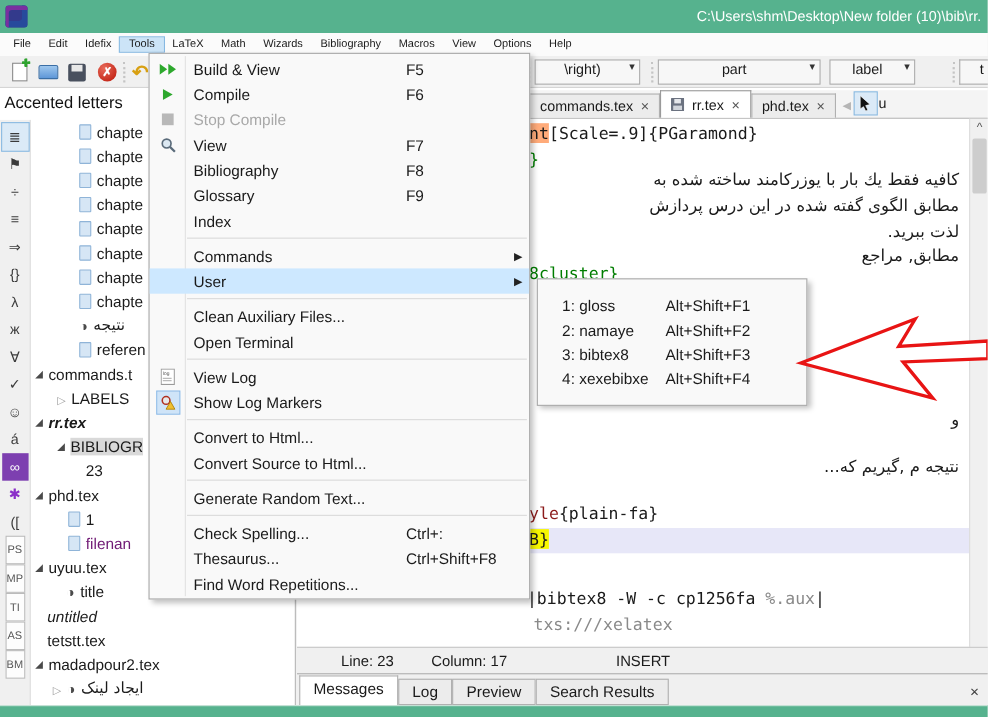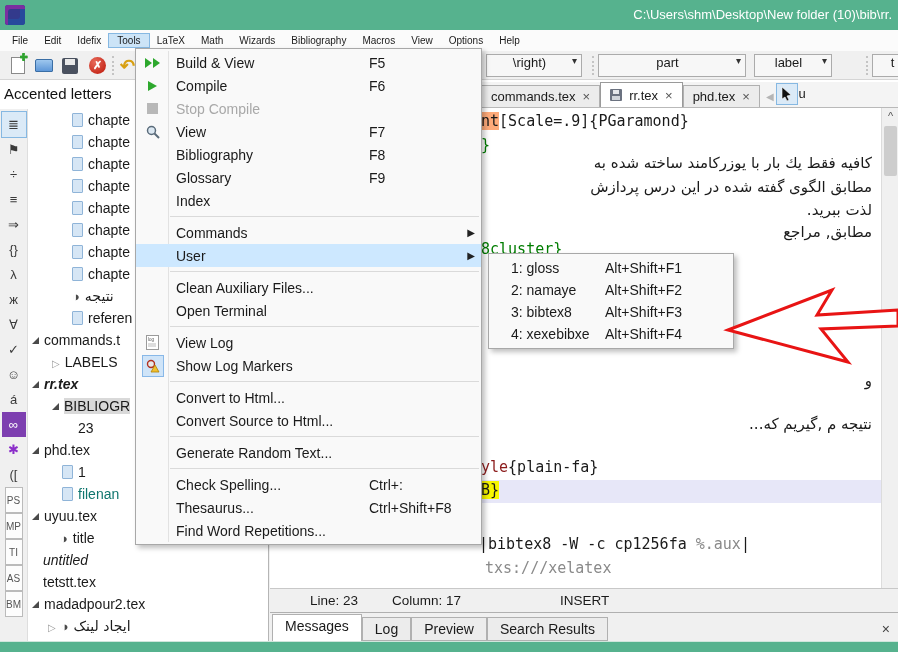--- a/index.html
+++ b/index.html
@@ -43,21 +43,21 @@
   .strip-ic.small { font-size:10px; color:#555; border:1px solid #bbb; width:18px; height:26px; background:#fdfdfd; }
   .tree { position:absolute; left:28px; top:29px; right:0; bottom:0; overflow:hidden; }
   .trow { height:22px; display:flex; align-items:center; gap:5px; font-size:14px; white-space:nowrap; }
   .lv0 { padding-left:4px; } .lv1 { padding-left:24px; } .lv2 { padding-left:44px; }
   .exp { width:0; height:0; border-bottom:7px solid #4a4a4a; border-left:7px solid transparent; flex:none; }
   .col::before { content:"▷"; color:#9a9a9a; font-size:10px; }
   .ficon { width:11px; height:14px; background:#d6e6f5; border:1px solid #8fb4d8; border-radius:1px; flex:none; }
   .cicon::before { content:"◑"; font-size:13px; color:#4a4a4a; }
   .cur { font-weight:bold; font-style:italic; }
   .sel-lbl { background:#d9d9d9; }
-  .red { color:#0f766e; }
+  .red { color:#701a75; }
   .ital { font-style:italic; }
   .rtl { direction:rtl; font-family:"DejaVu Sans", sans-serif; }
 
   
   .editor { position:absolute; left:270px; top:80px; width:628px; height:508px; background:#ffffff; }
   .tabbar { position:absolute; left:0; top:2px; right:0; height:26px; display:flex; align-items:flex-end; padding-left:211px; background:#f4f4f4; border-bottom:1px solid #b9b9b9; }
   .tab { display:flex; align-items:center; gap:7px; font-size:13px; background:#ececec; border:1px solid #b0b0b0; border-bottom:none; padding:3px 9px; height:22px; }
   .tab.active { background:#ffffff; height:25px; border-color:#9a9a9a; }
   .tab .tclose { color:#555; font-size:13px; }
   .tab-scroll-left { color:#b5b5b5; font-size:10px; margin:0 3px 5px 6px; }
@@ -93,21 +93,21 @@
   .mi .ic { width:33px; flex:none; display:flex; align-items:center; justify-content:center; }
   .mi .lb { padding-left:7px; }
   .mi .sc { width:104px; margin-left:auto; text-align:left; }
   .mi .sub { position:absolute; right:6px; font-size:10px; color:#222; }
   .mi.hl { background:#cde8ff; }
   .mi.disabled .lb { color:#a8a8a8; }
   .msep { border-top:1px solid #dadada; margin:4px 2px 4px 34px; }
   .icbox { width:20px; height:20px; background:#cfe4f8; outline:1px solid #88b8e8; display:flex; align-items:center; justify-content:center; }
 
   
-  .user-submenu { position:absolute; left:488px; top:253px; width:246px; background:#f9f9f9; border:1px solid #a8a8a8; box-shadow:3px 3px 5px rgba(0,0,0,.25); z-index:60; padding:3px 0; }
+  .user-submenu { position:absolute; left:488px; top:253px; width:246px; background:#f9f9f9; border:1px solid #a8a8a8; box-shadow:3px 3px 5px rgba(0,0,0,.25); z-index:60; padding:13px 0; }
   .smi { height:22px; display:flex; align-items:center; padding:0 10px 0 22px; font-size:14px; }
   .smi .sc { width:118px; margin-left:auto; text-align:left; }
 
   .red-arrow { position:absolute; left:700px; top:278px; z-index:70; }
 </style>
 </head>
 <body>
 
 <div class="titlebar">
   <div class="app-icon"></div>

